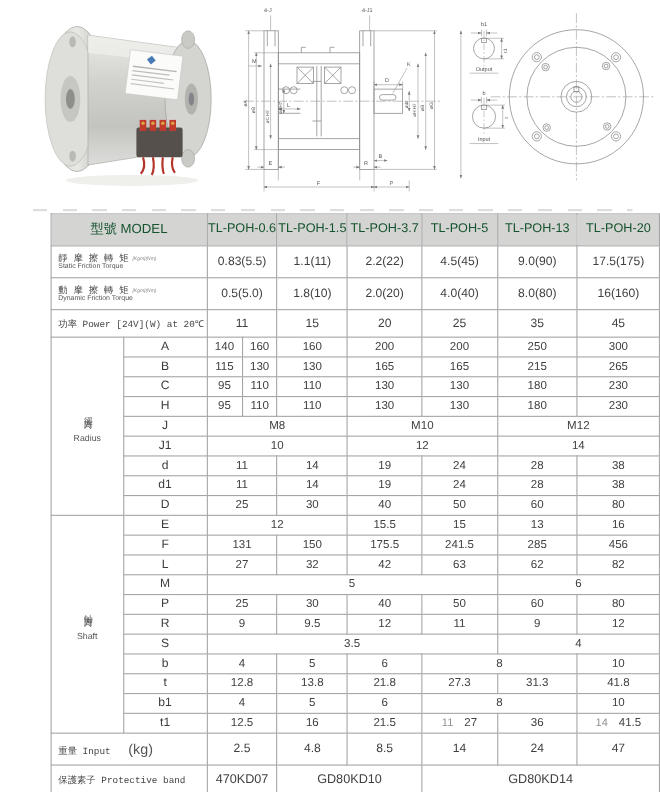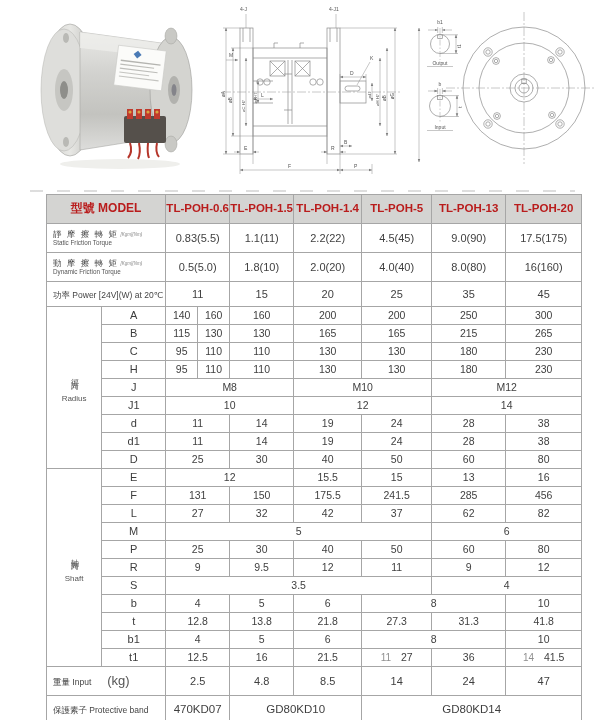--- a/index.html
+++ b/index.html
@@ -6,33 +6,33 @@
   body{width:600px;height:720px;position:relative;overflow:hidden;
        font-family:"Liberation Sans","DejaVu Sans",sans-serif;color:#3c3c3c;}
   .page{position:absolute;inset:0;background:#fff;}
   svg text{font-family:"Liberation Sans","DejaVu Sans",sans-serif;}
   .scan-dash{position:absolute;left:30px;top:190px;width:545px;height:2px;opacity:.55;
     background:repeating-linear-gradient(90deg,#c2c2c2 0 13px,transparent 13px 27px);}
   .table-wrap{position:absolute;left:46px;top:194px;}
   table{border-collapse:collapse;table-layout:fixed;}
   th,td{border:1px solid #a6a6a6;text-align:center;padding:0;overflow:hidden;
         white-space:nowrap;line-height:1.15;}
-  thead th{background:#d4d4d2;font-weight:bold;height:28px;color:#b91c1c;}
+  thead th{background:#d4d4d2;font-weight:normal;height:28px;color:#14532d;}
   th.model-label{font-size:12px;}
   th.model-col{font-size:11.5px;}
   .row-torque td{height:26px;font-size:11px;}
   .row-power  td{height:22px;font-size:11px;}
   .row-dim    td{height:17px;font-size:10.5px;}
   .row-weight td{height:26px;font-size:11px;}
   .row-band   td{height:26px;font-size:11.5px;}
   td.label-cell{text-align:left;padding:1px 2px 1px 6px;}
   .lz{font-size:8.5px;letter-spacing:1.5px;color:#444;}
   .unit{font-size:4.5px;letter-spacing:0;color:#888;margin-left:2px;vertical-align:1px;}
   .le{font-size:6.3px;letter-spacing:0;color:#555;}
-  .ltext{font-size:8.5px;color:#444;}
+  .ltext{font-size:8.5px;color:#444;font-family:Liberation Mono, monospace;}
   .lunit{font-size:13px;color:#555;margin-left:16px;}
   td.sub-cell{font-size:11px;color:#3c3c3c;}
   td.group-cell{vertical-align:middle;}
   .gzh{display:block;margin:0 auto;writing-mode:vertical-rl;text-orientation:upright;
        font-size:8px;letter-spacing:2px;color:#555;line-height:1;}
   .gen{display:block;font-size:8px;color:#555;margin-top:16px;}
   .ghost{color:#8f8f8f;font-size:10px;margin-right:10px;}
   .val{color:#3f3f3f;}
 </style>
 </head>
@@ -263,21 +263,21 @@
           <col style="width: 68px;">
           <col style="width: 70px;">
           <col style="width: 74px;">
           <col style="width: 76px;">
         </colgroup>
         <thead>
           <tr>
             <th class="model-label" colspan="2">型號 MODEL</th>
             <th class="model-col" colspan="2">TL-POH-0.6</th>
             <th class="model-col" colspan="1">TL-POH-1.5</th>
-            <th class="model-col" colspan="1">TL-POH-1.4</th>
+            <th class="model-col" colspan="1">TL-POH-3.7</th>
             <th class="model-col" colspan="1">TL-POH-5</th>
             <th class="model-col" colspan="1">TL-POH-13</th>
             <th class="model-col" colspan="1">TL-POH-20</th>
           </tr>
         </thead>
         <tbody>
           <tr class="row-torque">
             <td class="label-cell" colspan="2">
               <div class="lz">靜 摩 擦 轉 矩<i class="unit">[Kgm](Nm)</i></div>
               <div class="le">Static Friction Torque</div>
@@ -412,21 +412,21 @@
             <td class="val-cell" colspan="1"><span class="val">175.5</span></td>
             <td class="val-cell" colspan="1"><span class="val">241.5</span></td>
             <td class="val-cell" colspan="1"><span class="val">285</span></td>
             <td class="val-cell" colspan="1"><span class="val">456</span></td>
           </tr>
           <tr class="row-dim">
             <td class="sub-cell">L</td>
             <td class="val-cell" colspan="2"><span class="val">27</span></td>
             <td class="val-cell" colspan="1"><span class="val">32</span></td>
             <td class="val-cell" colspan="1"><span class="val">42</span></td>
-            <td class="val-cell" colspan="1"><span class="val">37</span></td>
+            <td class="val-cell" colspan="1"><span class="val">63</span></td>
             <td class="val-cell" colspan="1"><span class="val">62</span></td>
             <td class="val-cell" colspan="1"><span class="val">82</span></td>
           </tr>
           <tr class="row-dim">
             <td class="sub-cell">M</td>
             <td class="val-cell" colspan="5"><span class="val">5</span></td>
             <td class="val-cell" colspan="2"><span class="val">6</span></td>
           </tr>
           <tr class="row-dim">
             <td class="sub-cell">P</td>

